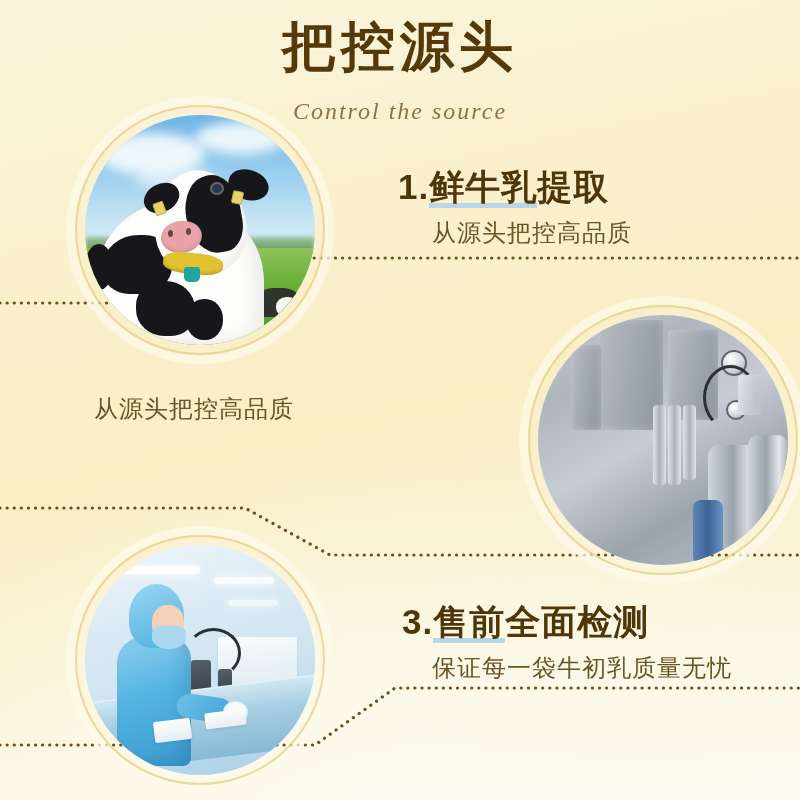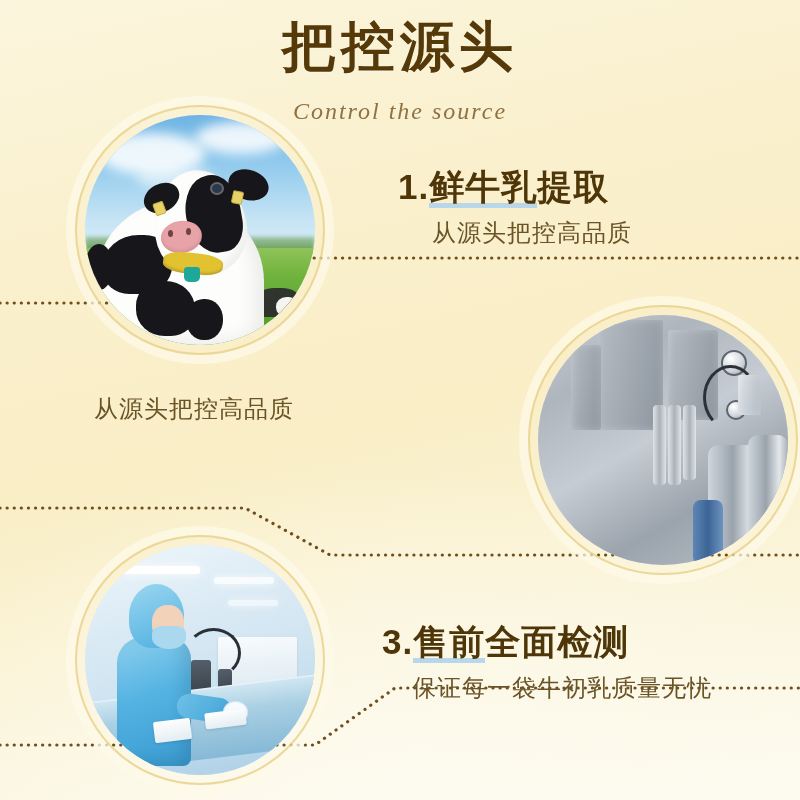--- a/index.html
+++ b/index.html
@@ -303,21 +303,21 @@
     color: #6a5327;
     white-space: nowrap;
   }
 
   #step-1 { left: 398px; top: 168px; }
   #step-1 .step-sub { padding-left: 34px; }
 
   #step-2 { left: 62px;  top: 383px; }
   #step-2 .step-sub { padding-left: 32px; }
 
-  #step-3 { left: 382px; top: 603px; margin-top: 20px; }
+  #step-3 { left: 402px; top: 603px; }
   #step-3 .step-sub { padding-left: 30px; }
 
   
   .connector {
     position: absolute;
     left: 0; top: 0;
     width: 800px; height: 800px;
     pointer-events: none;
   }
   .connector path {

